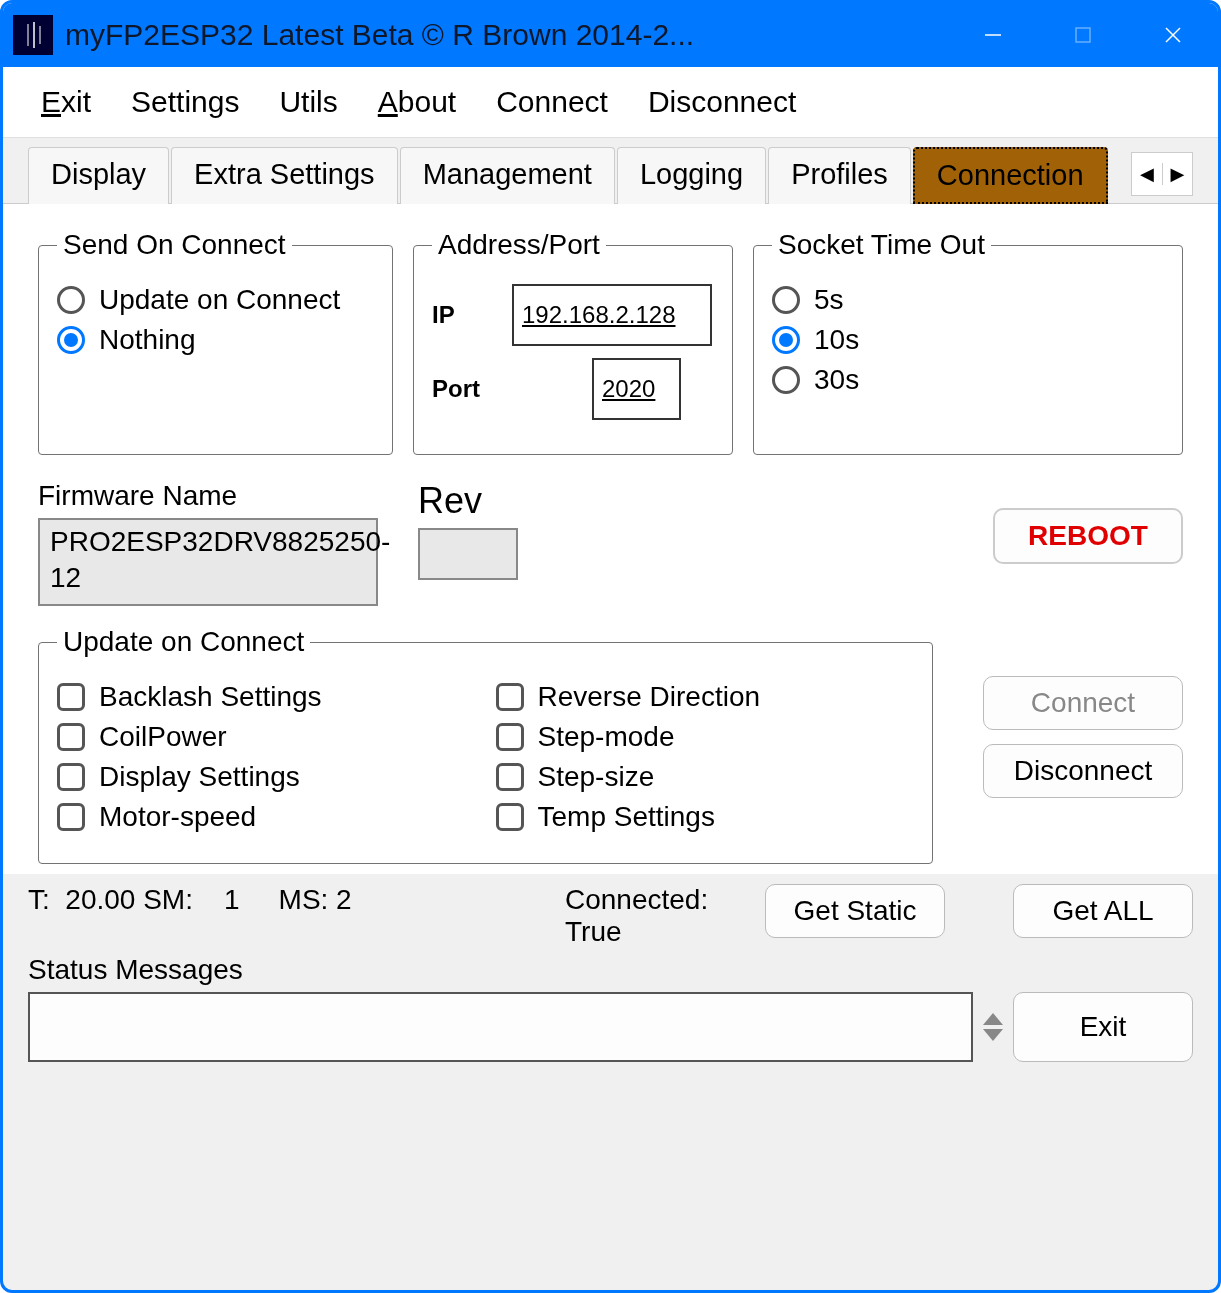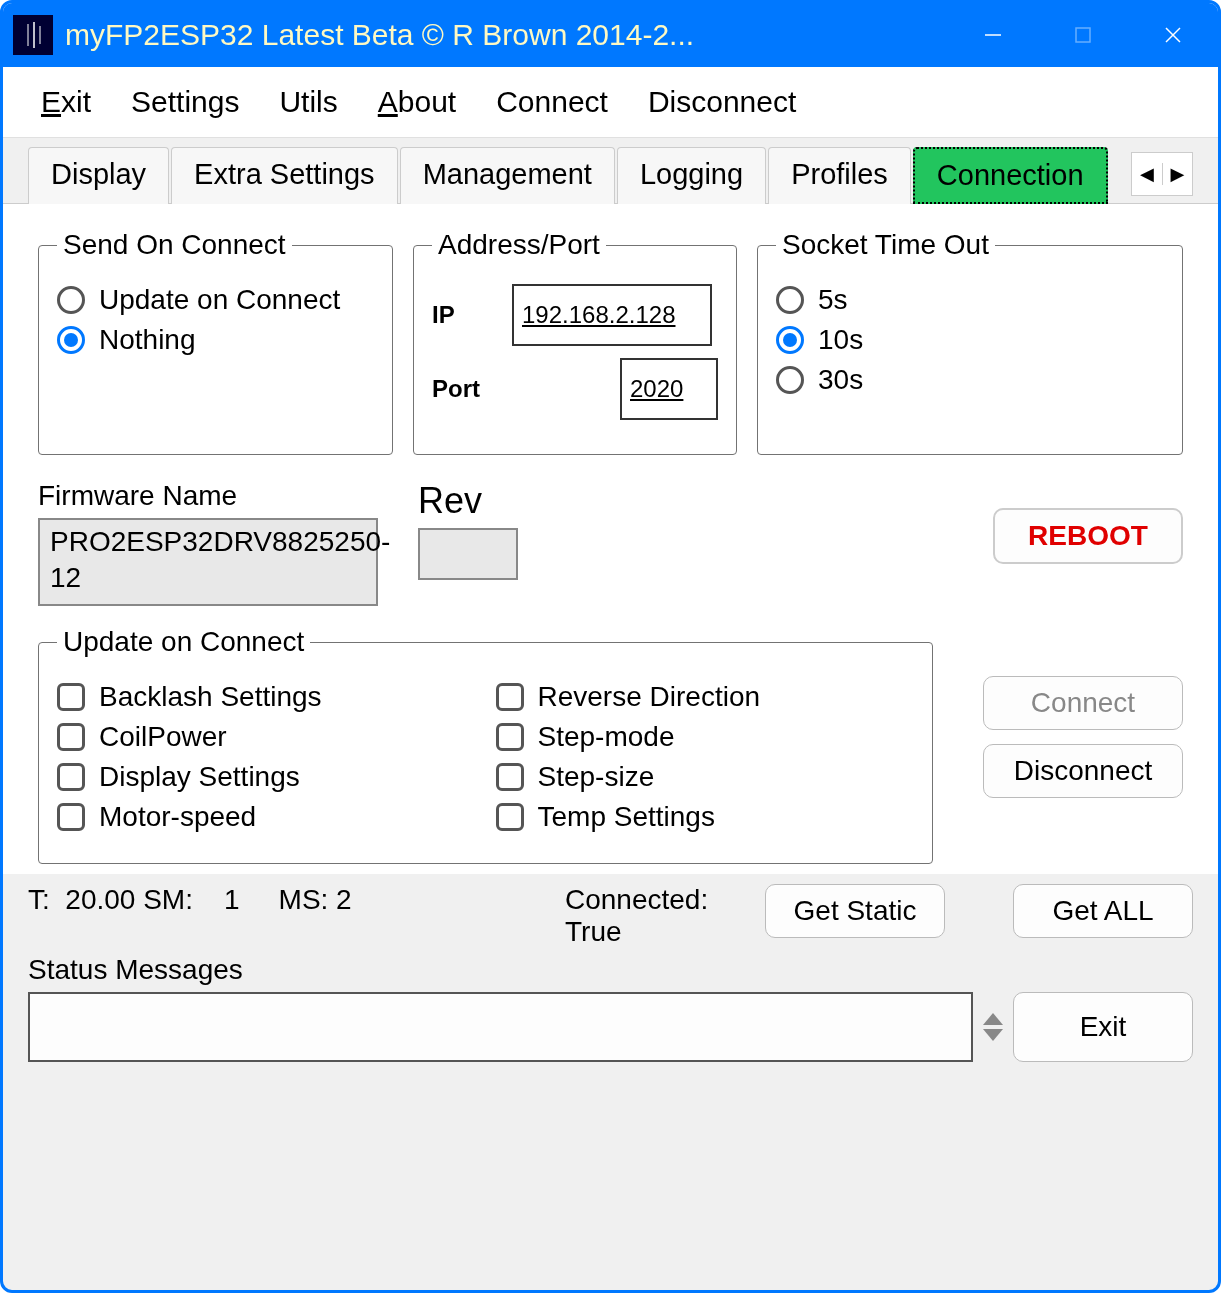--- a/index.html
+++ b/index.html
@@ -7,21 +7,21 @@
   font-family: Arial, "Segoe UI", sans-serif;
   font-size: 24px;
   background: #fff;
   width: 1221px;
   height: 1293px;
   overflow: hidden;
 }
 .window { width: 100%; height: 100%; border: 3px solid #0078ff; border-radius: 12px; overflow: hidden; background:#f0f0f0;}
 .titlebar {
   background: #0078ff;
-  color: #fef9c3;
+  color: #0f172a;
   height: 64px;
   display: flex;
   align-items: center;
   padding: 0 0 0 10px;
   font-size: 30px;
 }
 .titlebar .app-icon {
   width: 40px; height: 40px; background: #000033; margin-right: 12px;
   display:flex; align-items:center; justify-content:center; color:#fff;
 }
@@ -51,21 +51,21 @@
   font-size: 29px;
   border: 1px solid #ccc;
   border-bottom:none;
   background:#f7f7f7;
   border-radius: 4px 4px 0 0;
   margin-right: 2px;
   position:relative;
   top:1px;
 }
 .tab.active {
-  background:#22c55e;
+  background:#a16207;
   border: 2px dotted #000;
 }
 .tab-scroll {
   margin-left:auto;
   display:flex;
   align-items:center;
   border:1px solid #ccc;
   background:#fff;
   height: 44px;
   margin-top:6px;
@@ -216,21 +216,21 @@
       </fieldset>
 
       <fieldset class="group" style="width:320px;">
         <legend>Address/Port</legend>
         <div style="display:flex;align-items:center;gap:20px;margin:8px 0;">
           <span style="font-weight:bold;width:60px;">IP</span>
           <span class="text-input" style="width:200px;">192.168.2.128</span>
         </div>
         <div style="display:flex;align-items:center;gap:20px;margin:12px 0;">
           <span style="font-weight:bold;width:60px;">Port</span>
-          <span class="text-input" style="width:98px;margin-left:108px;">2020</span>
+          <span class="text-input" style="width:89px;margin-left:80px;">2020</span>
         </div>
       </fieldset>
 
       <fieldset class="group" style="flex:1;">
         <legend>Socket Time Out</legend>
         <div class="radio">
           <span class="radio-dot"></span>
           <span>5s</span>
         </div>
         <div class="radio">

